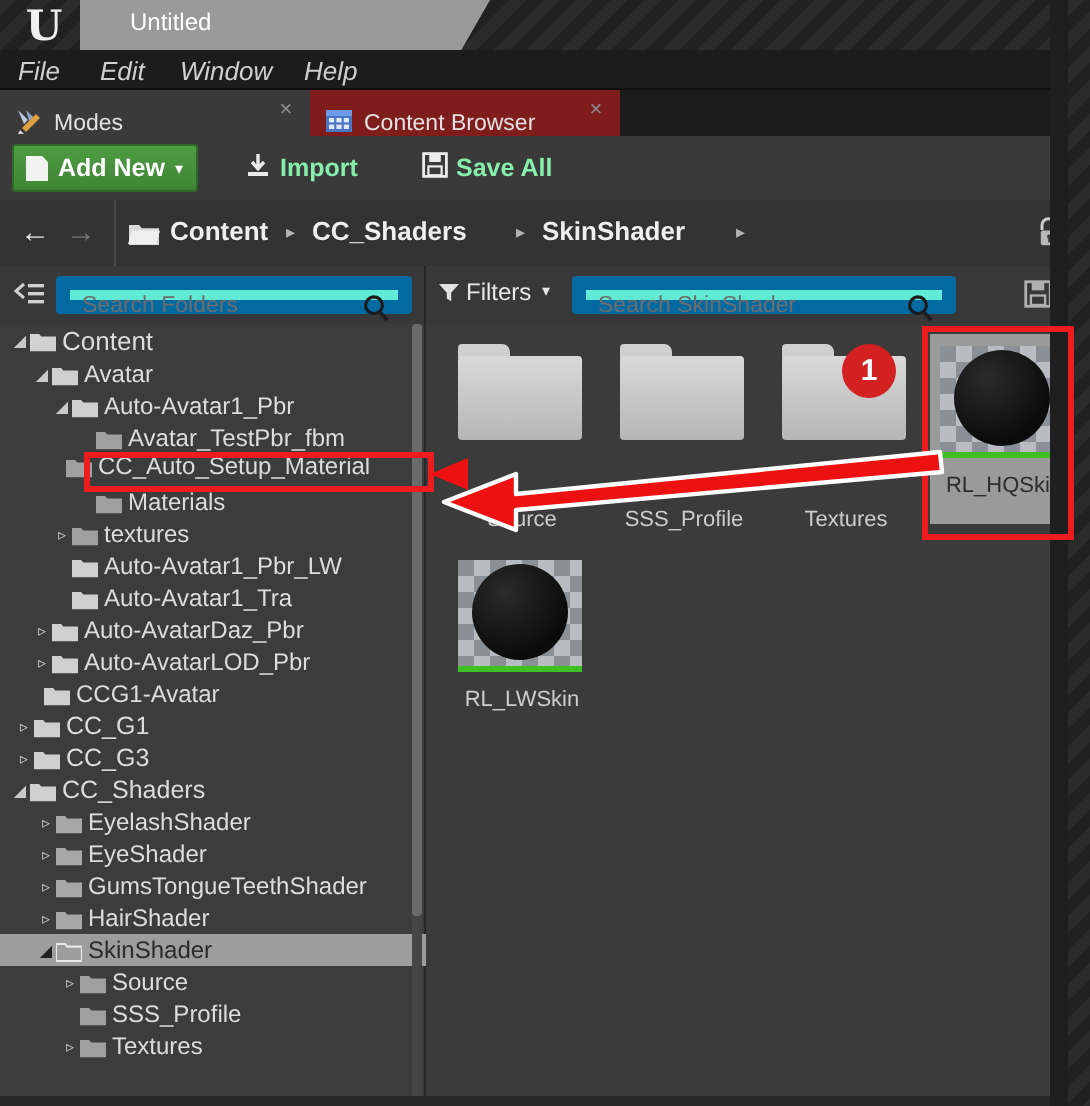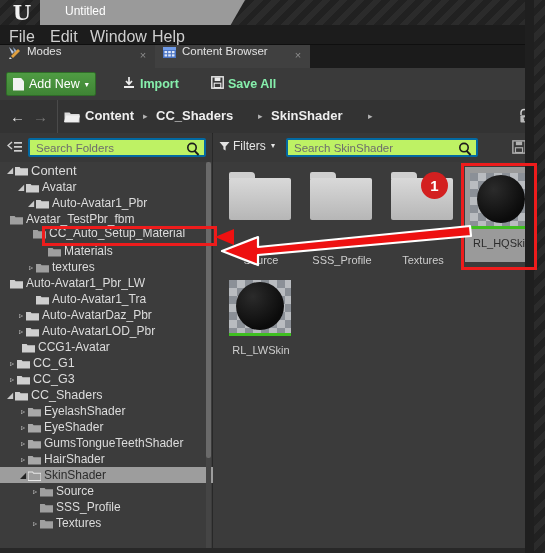--- a/index.html
+++ b/index.html
@@ -20,57 +20,57 @@
   .proj-tab{position:absolute;left:40px;top:0;width:205px;height:25px;
     background:#9a9a9a;color:#f5f5f5;
     border-radius:0 0 0 0;
     -webkit-clip-path:polygon(0 0,100% 0,93% 100%,0 100%);
     clip-path:polygon(0 0,100% 0,93% 100%,0 100%);}
   .proj-tab span{position:absolute;left:25px;top:4px;font-size:12px;color:#ffffff;}
 
   
   .menubar{position:absolute;left:0;top:25px;width:545px;height:19px;background:#1c1c1c;
     border-bottom:1px solid #0f0f0f;}
-  .menuitem{position:absolute;top:3px;height:14px;font-size:16px;color:#cfcfcf;cursor:default;}
+  .menuitem{position:absolute;top:3px;height:14px;font-size:13px;color:#cfcfcf;cursor:default;font-style:italic;}
 
   
   .tabstrip{position:absolute;left:0;top:45px;width:545px;height:23px;background:#1b1b1b;}
-  .ptab{position:absolute;top:0;height:23px;display:flex;align-items:flex-start;}
+  .ptab{position:absolute;top:0;height:23px;display:flex;align-items:flex-end;}
   .ptab.inactive{background:#3a3a3a;}
-  .ptab.active{background:#404040;}
+  .ptab.active{background:#7f1d1d;}
   .ptab .ico{width:15px;height:15px;margin-left:7px;margin-right:5px;display:block;}
   .ptab .lbl{font-size:11.5px;color:#e2e2e2;}
   .ptab .cls{position:absolute;right:7px;top:5px;width:10px;height:10px;color:#8d8d8d;
     font-size:11px;line-height:10px;text-align:center;}
 
   
   .cmdbar{position:absolute;left:0;top:68px;width:545px;height:32px;background:#3a3a3a;
     border-bottom:1px solid #2a2a2a;}
   .addnew{position:absolute;left:6px;top:4px;height:24px;
     background:linear-gradient(#4f9c43,#3f8435);border:1px solid #2f6b28;border-radius:2px;
     display:flex;align-items:center;padding:0 6px;box-sizing:border-box;}
   .addnew .doc{width:11px;height:13px;background:#f2f2f2;margin-right:5px;
     -webkit-clip-path:polygon(0 0,70% 0,100% 28%,100% 100%,0 100%);
     clip-path:polygon(0 0,70% 0,100% 28%,100% 100%,0 100%);}
-  .addnew .t{color:#ffffff;font-size:12.5px;font-weight:normal;}
+  .addnew .t{color:#ffffff;font-size:12.5px;font-weight:bold;}
   .addnew .car{margin-left:5px;color:#ffffff;font-size:8px;}
   .tbtn{position:absolute;top:6px;height:20px;display:flex;align-items:center;}
   .tbtn .t{color:#86efac;font-size:12.5px;font-weight:bold;}
 
   
   .crumbbar{position:absolute;left:0;top:100px;width:545px;height:33px;background:#333333;
     border-bottom:1px solid #242424;}
   .navarrow{position:absolute;top:9px;font-size:15px;line-height:15px;}
   .crumb{position:absolute;top:8px;font-size:13px;font-weight:bold;color:#efefef;}
   .crumbsep{position:absolute;top:11px;font-size:9px;color:#b4b4b4;}
   .lockwrap{position:absolute;right:6px;top:8px;width:16px;height:17px;}
 
   
   .srchrow{position:absolute;top:133px;height:29px;background:#383838;}
-  .srchbox{position:absolute;height:19px;background:#bef264;border:2px solid #0369a1;
+  .srchbox{position:absolute;height:19px;background:#5eead4;border:7px solid #0369a1;
     border-radius:2px;box-sizing:border-box;}
   .srchbox .ph{position:absolute;left:6px;top:2px;font-size:11.5px;color:#6d6d6d;}
   .magn{position:absolute;width:14px;height:14px;}
 
   
   .treepanel{position:absolute;left:0;top:162px;width:212px;height:386px;background:#3c3c3c;}
   .trow{position:absolute;left:0;width:212px;height:16px;display:flex;align-items:center;}
   .trow .tw{font-size:8px;color:#c9c9c9;width:10px;text-align:center;display:inline-block;}
   .trow .fi{width:13px;height:10px;display:inline-block;margin-right:3px;}
   .trow .tl{font-size:12px;color:#dcdcdc;white-space:nowrap;}
@@ -303,21 +303,21 @@
     <div class="trow" style="top:33px;padding-left:26px">
       <span class="tw">◢</span>
       <span class="fi">
         <svg width="13" height="10" viewBox="0 0 13 10">
             <path d="M0 1 h4.6 l1 1.3 H13 V9.6 H0 Z" fill="#cfcfcf"></path>
           </svg>
       </span>
       <span class="tl">Auto-Avatar1_Pbr</span>
     </div>
 
-    <div class="trow" style="top:49px;">
+    <div class="trow" style="top:49px;padding-left:38px">
       <span class="tw"></span>
       <span class="fi">
         <svg width="13" height="10" viewBox="0 0 13 10">
             <path d="M0 1 h4.6 l1 1.3 H13 V9.6 H0 Z" fill="#9f9f9f"></path>
           </svg>
       </span>
       <span class="tl">Avatar_TestPbr_fbm</span>
     </div>
 
     <div class="trow" style="top:63px;padding-left:23px">
@@ -343,21 +343,21 @@
     <div class="trow" style="top:97px;padding-left:26px">
       <span class="tw">▹</span>
       <span class="fi">
         <svg width="13" height="10" viewBox="0 0 13 10">
             <path d="M0 1 h4.6 l1 1.3 H13 V9.6 H0 Z" fill="#9f9f9f"></path>
           </svg>
       </span>
       <span class="tl">textures</span>
     </div>
 
-    <div class="trow" style="top:113px;">
+    <div class="trow" style="top:113px;padding-left:26px">
       <span class="tw"></span>
       <span class="fi">
         <svg width="13" height="10" viewBox="0 0 13 10">
             <path d="M0 1 h4.6 l1 1.3 H13 V9.6 H0 Z" fill="#cfcfcf"></path>
           </svg>
       </span>
       <span class="tl">Auto-Avatar1_Pbr_LW</span>
     </div>
 
     <div class="trow" style="top:129px;padding-left:26px">

